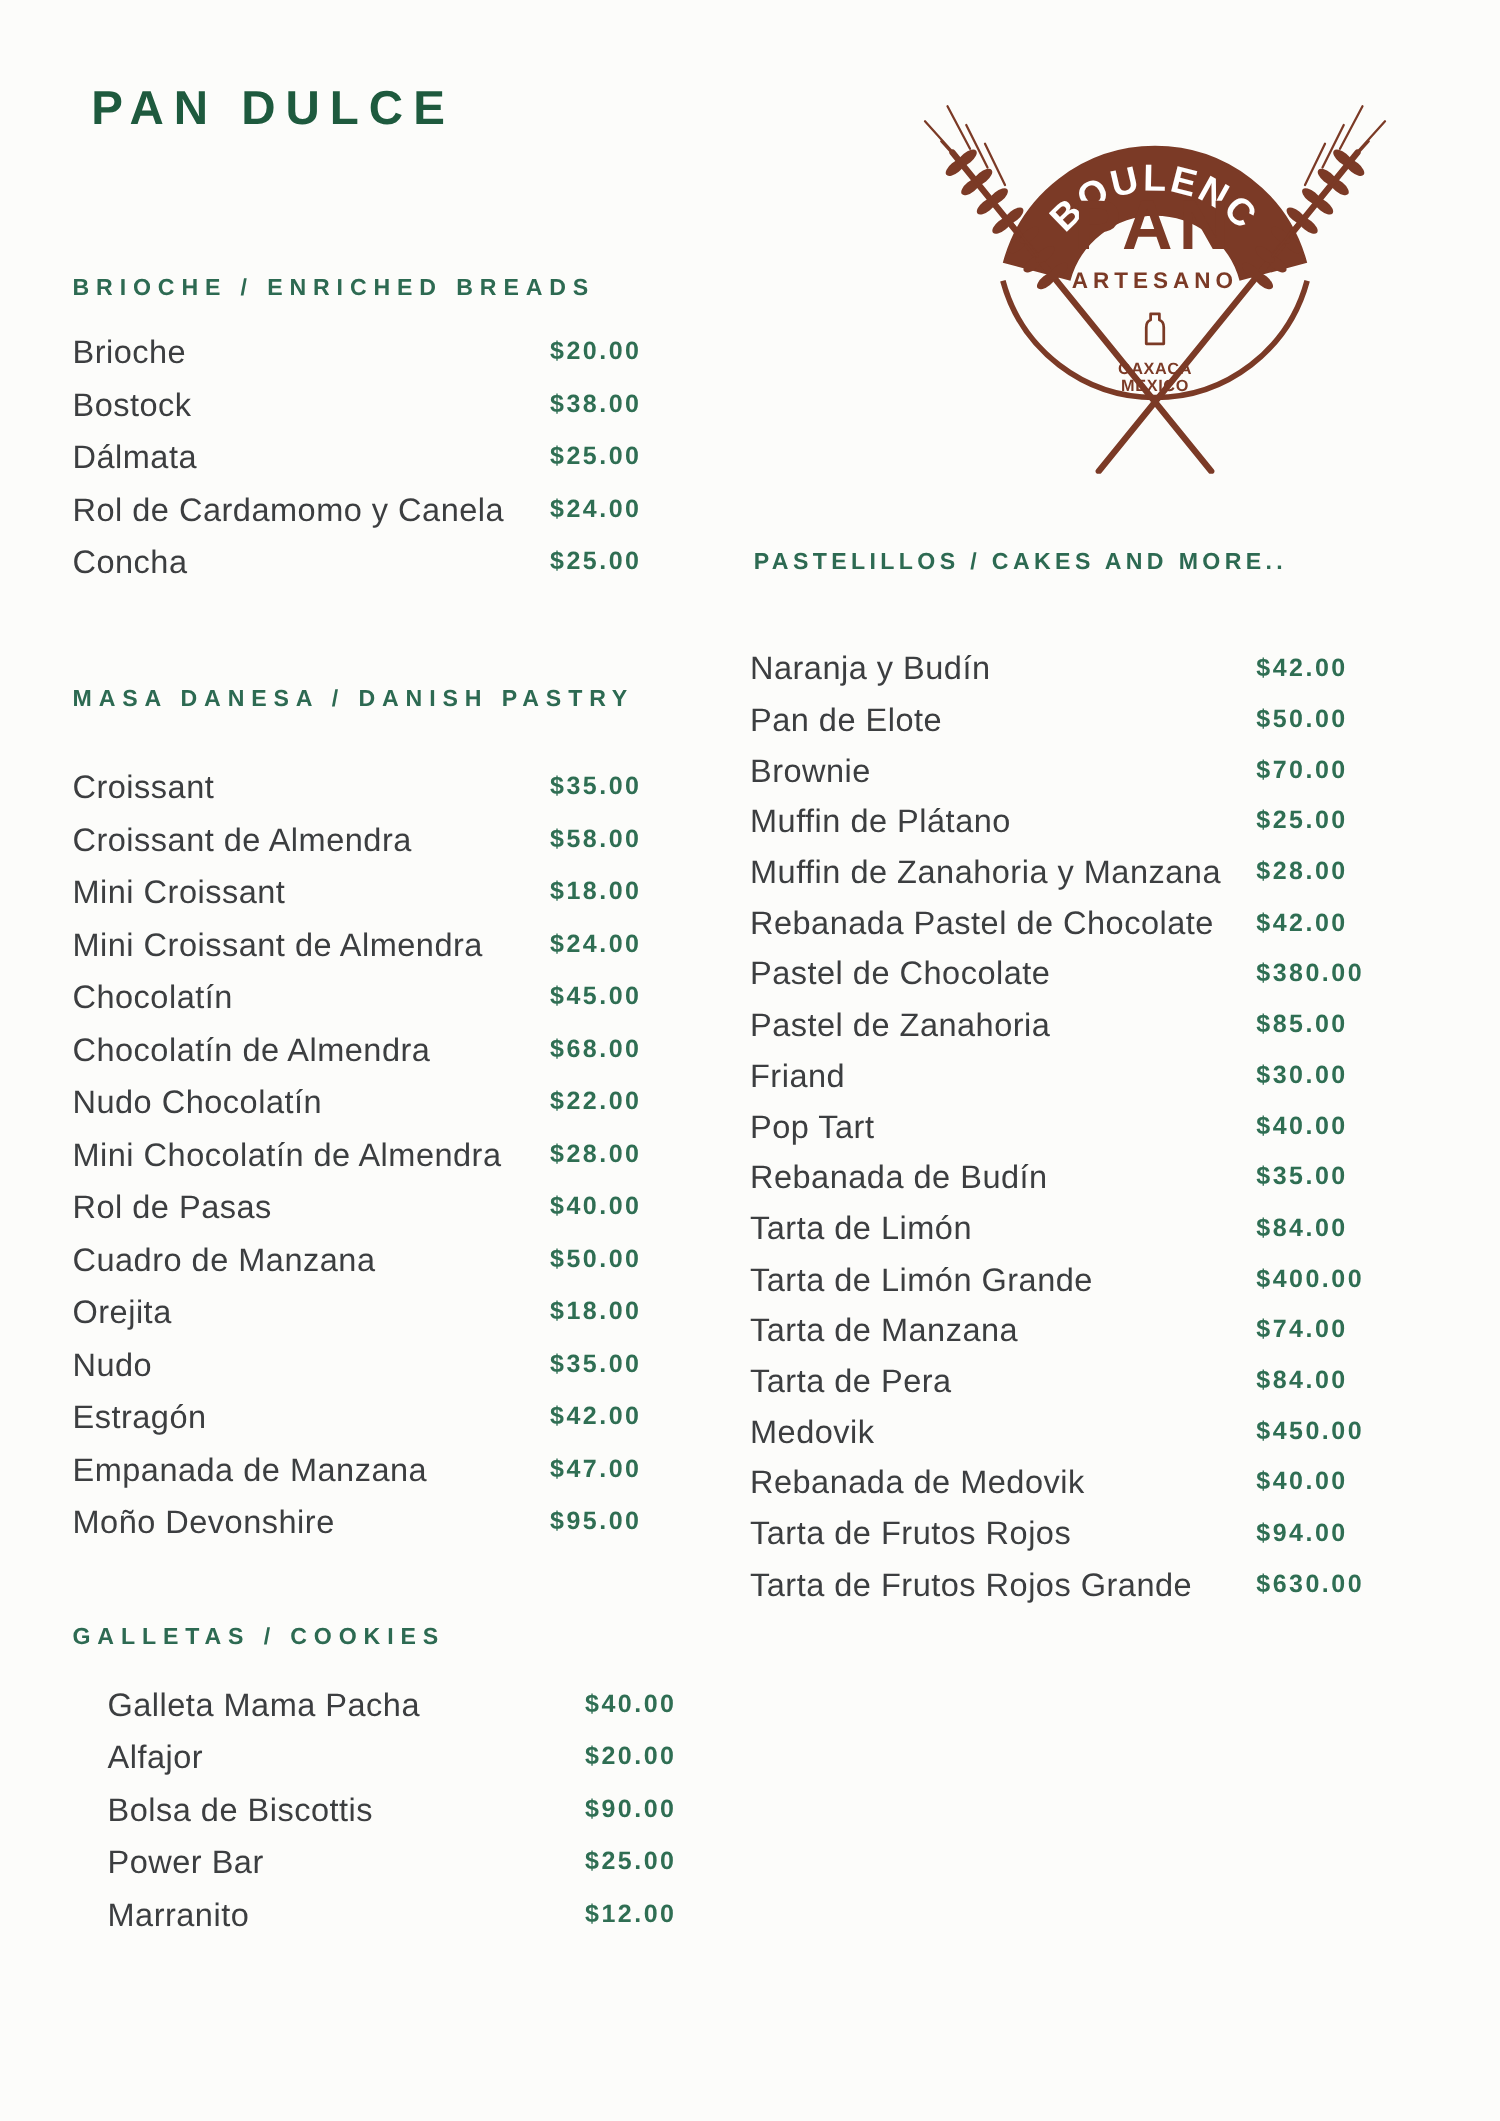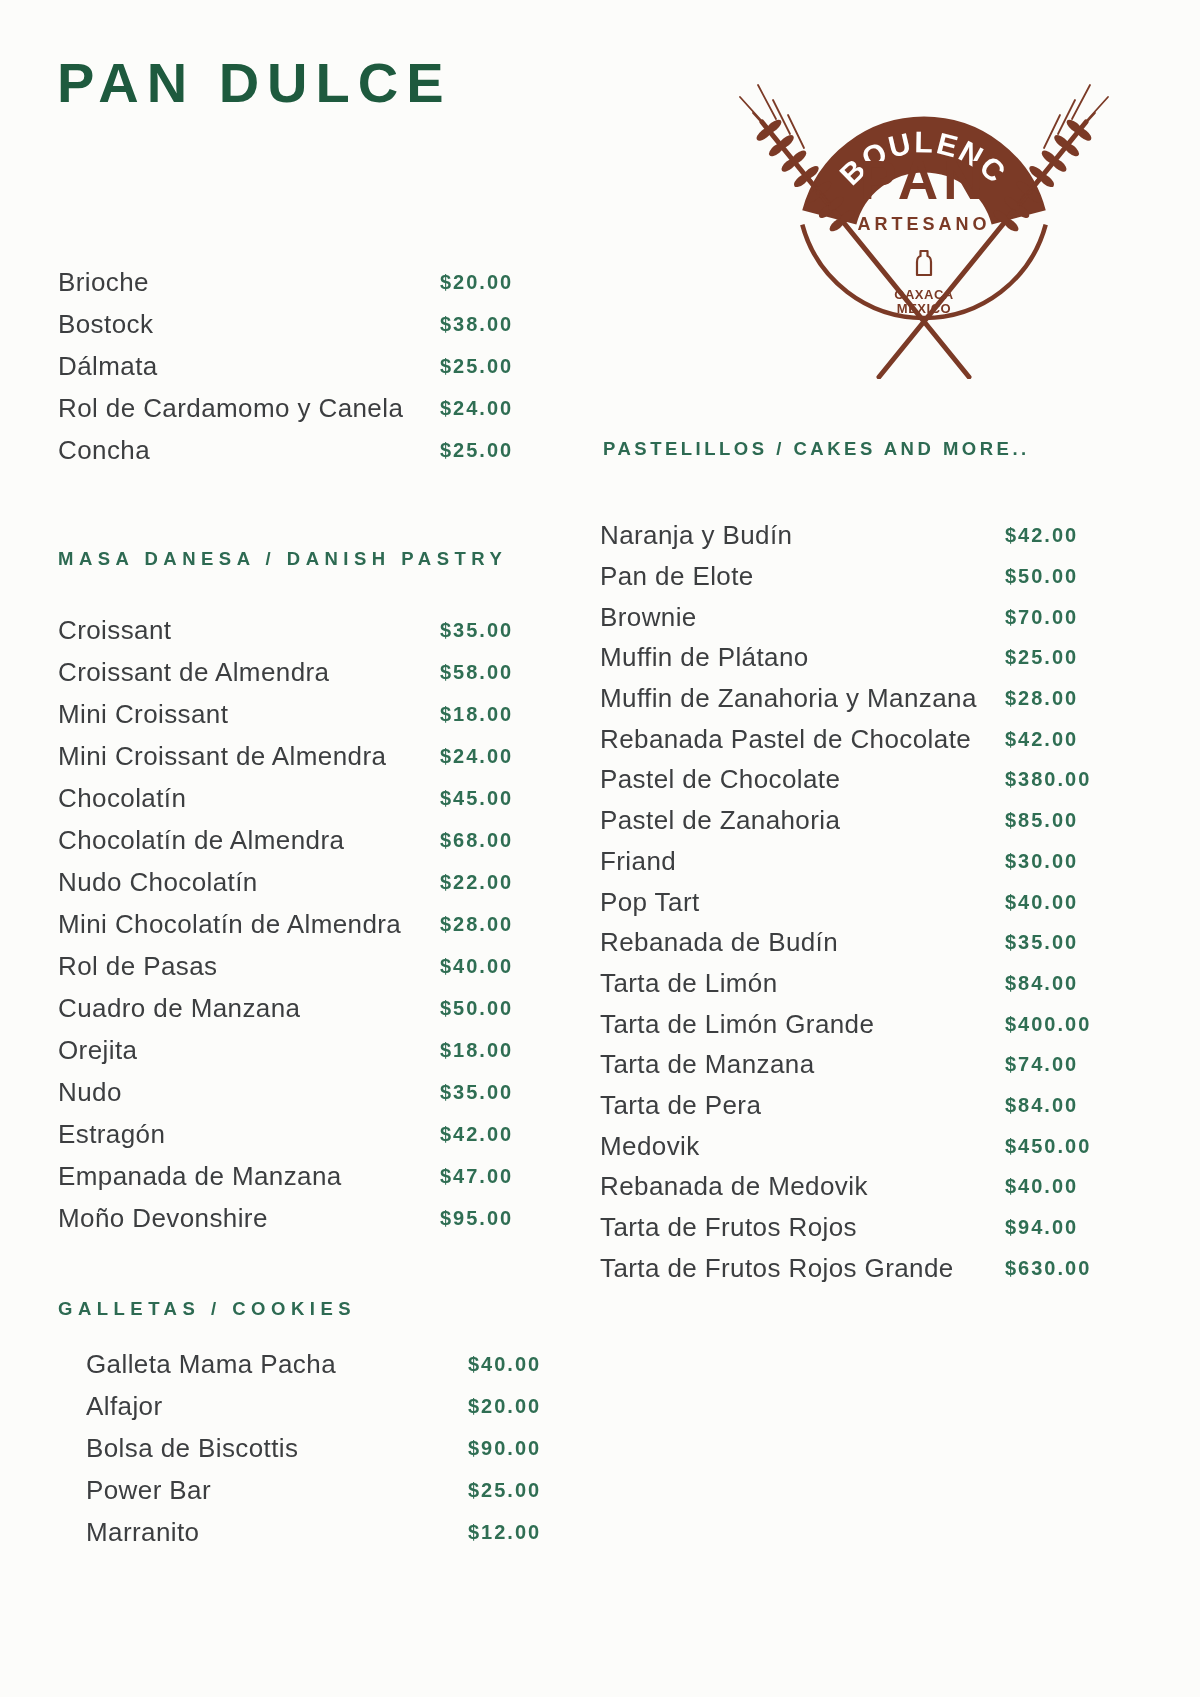--- a/index.html
+++ b/index.html
@@ -1,22 +1,22 @@
 <!DOCTYPE html>
 <html><head>
 <meta charset="utf-8">
 <style>
   html,body{margin:0;padding:0;background:#e8e8e8;}
   .page{
     position:relative;width:1200px;height:1697px;margin:0 auto;
     background:#fcfcfa;font-family:"Liberation Sans",sans-serif;overflow:hidden;
   }
   .title{
-    position:absolute;left:57px;top:50px;margin:0;
-    font-size:56px;font-weight:700;letter-spacing:8px;color:#1e5a3e;white-space:nowrap;
+    position:absolute;left:57px;top:50px;margin:16px;
+    font-size:38px;font-weight:700;letter-spacing:8px;color:#1e5a3e;white-space:nowrap;
   }
   .sec-h{
     position:absolute;margin:0;font-size:18.5px;font-weight:700;color:#2d6a52;white-space:nowrap;
   }
   .sec-h.left{left:58px;letter-spacing:5.5px;}
   .sec-h.right{left:603px;letter-spacing:3.5px;}
   #h-brioche{top:219px;}
   #h-masa{top:548px;}
   #h-galletas{top:1298px;}
   #h-pastelillos{top:438px;text-align:center;}
@@ -124,20 +124,21 @@
           <path d="M 83 142 L 59 112"></path>
           <path d="M 96 158 L 73 128"></path>
           <path d="M 42 72 L 24 38"></path>
           <path d="M 56 87 L 39 53"></path>
           <path d="M 70 101 L 54 68"></path>
         </g>
       </g>
     </svg>
   </div>
 
+  <h2 class="sec-h left" id="h-brioche">BRIOCHE / ENRICHED BREADS</h2>
   <div class="items" id="items-brioche">
       <div class="row">
         <span class="nm">Brioche</span>
         <span class="pr">$20.00</span>
       </div>
       <div class="row">
         <span class="nm">Bostock</span>
         <span class="pr">$38.00</span>
       </div>
       <div class="row">

